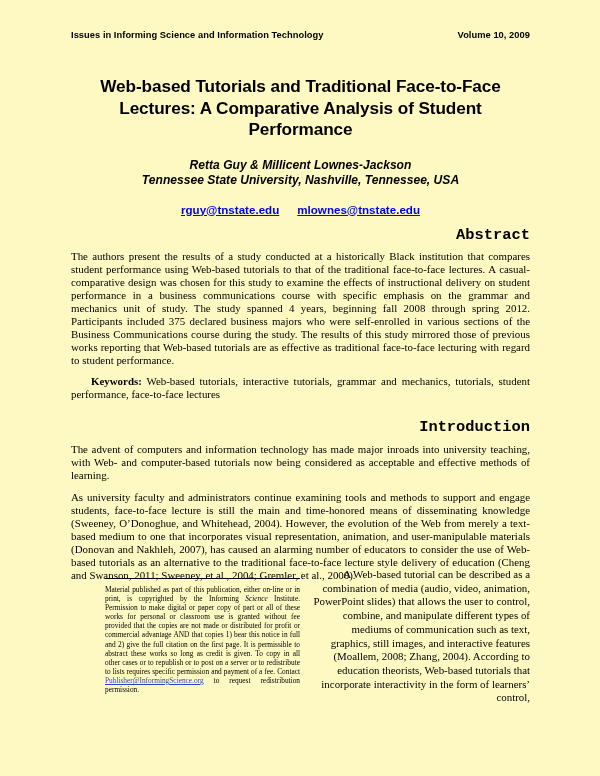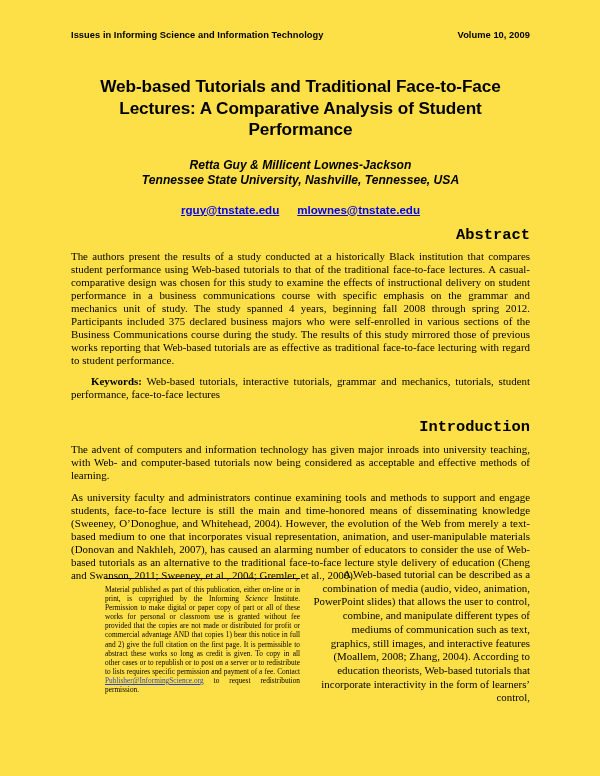--- a/index.html
+++ b/index.html
@@ -14,21 +14,21 @@
     overflow: hidden;
     font-family: "Liberation Serif", serif;
     color: #000000;
     -webkit-font-smoothing: antialiased;
   }
   .page {
     position: absolute;
     left: 0; top: 0;
     width: 600px;
     height: 776px;
-    background: #fde047;
+    background: #fef9c3;
   }
 
   
   .running-head {
     position: absolute;
     left: 71px;
     top: 30px;
     width: 459px;
     display: flex;
     justify-content: space-between;
@@ -175,21 +175,21 @@
     </div>
 
     <h2 class="section">Abstract</h2>
 
     <p class="body abstract-body">The authors present the results of a study conducted at a historically Black institution that compares student performance using Web-based tutorials to that of the traditional face-to-face lectures. A casual-comparative design was chosen for this study to examine the effects of instructional delivery on student performance in a business communications course with specific emphasis on the grammar and mechanics unit of study. The study spanned 4 years, beginning fall 2008 through spring 2012. Participants included 375 declared business majors who were self-enrolled in various sections of the Business Communications course during the study. The results of this study mirrored those of previous works reporting that Web-based tutorials are as effective as traditional face-to-face lecturing with regard to student performance.</p>
 
     <p class="body keywords"><b>Keywords:</b><span> Web-based tutorials, interactive tutorials, grammar and mechanics, tutorials, student performance, face-to-face lectures</span></p>
 
     <h2 class="section intro">Introduction</h2>
 
-    <p class="body">The advent of computers and information technology has given major inroads into university teaching, with Web- and computer-based tutorials now being considered as acceptable and effective methods of learning.</p>
+    <p class="body">The advent of computers and information technology has made major inroads into university teaching, with Web- and computer-based tutorials now being considered as acceptable and effective methods of learning.</p>
 
     <p class="body">As university faculty and administrators continue examining tools and methods to support and engage students, face-to-face lecture is still the main and time-honored means of disseminating knowledge (Sweeney, O’Donoghue, and Whitehead, 2004). However, the evolution of the Web from merely a text-based medium to one that incorporates visual representation, animation, and user-manipulable materials (Donovan and Nakhleh, 2007), has caused an alarming number of educators to consider the use of Web-based tutorials as an alternative to the traditional face-to-face lecture style delivery of education (Cheng and Swanson, 2011; Sweeney, et al., 2004; Gremler, et al., 2000).</p>
 
   </div>
 
   <div class="two-col">
 
     <div class="col-left">
       <div class="col-rule"></div>
       <p class="notice"><span>Material published as part of this publication, either on-line or in print, is copyrighted by the Informing </span><i>Science</i><span> Institute. Permission to make digital or paper copy of part or all of these works for personal or classroom use is granted without fee provided that the copies are not made or distributed for profit or commercial advantage AND that copies 1) bear this notice in full and 2) give the full citation on the first page. It is permissible to abstract these works so long as credit is given. To copy in all other cases or to republish or to post on a server or to redistribute to lists requires specific permission and payment of a fee. Contact </span><a href="#">Publisher@InformingScience.org</a><span> to request redistribution permission.</span></p>

